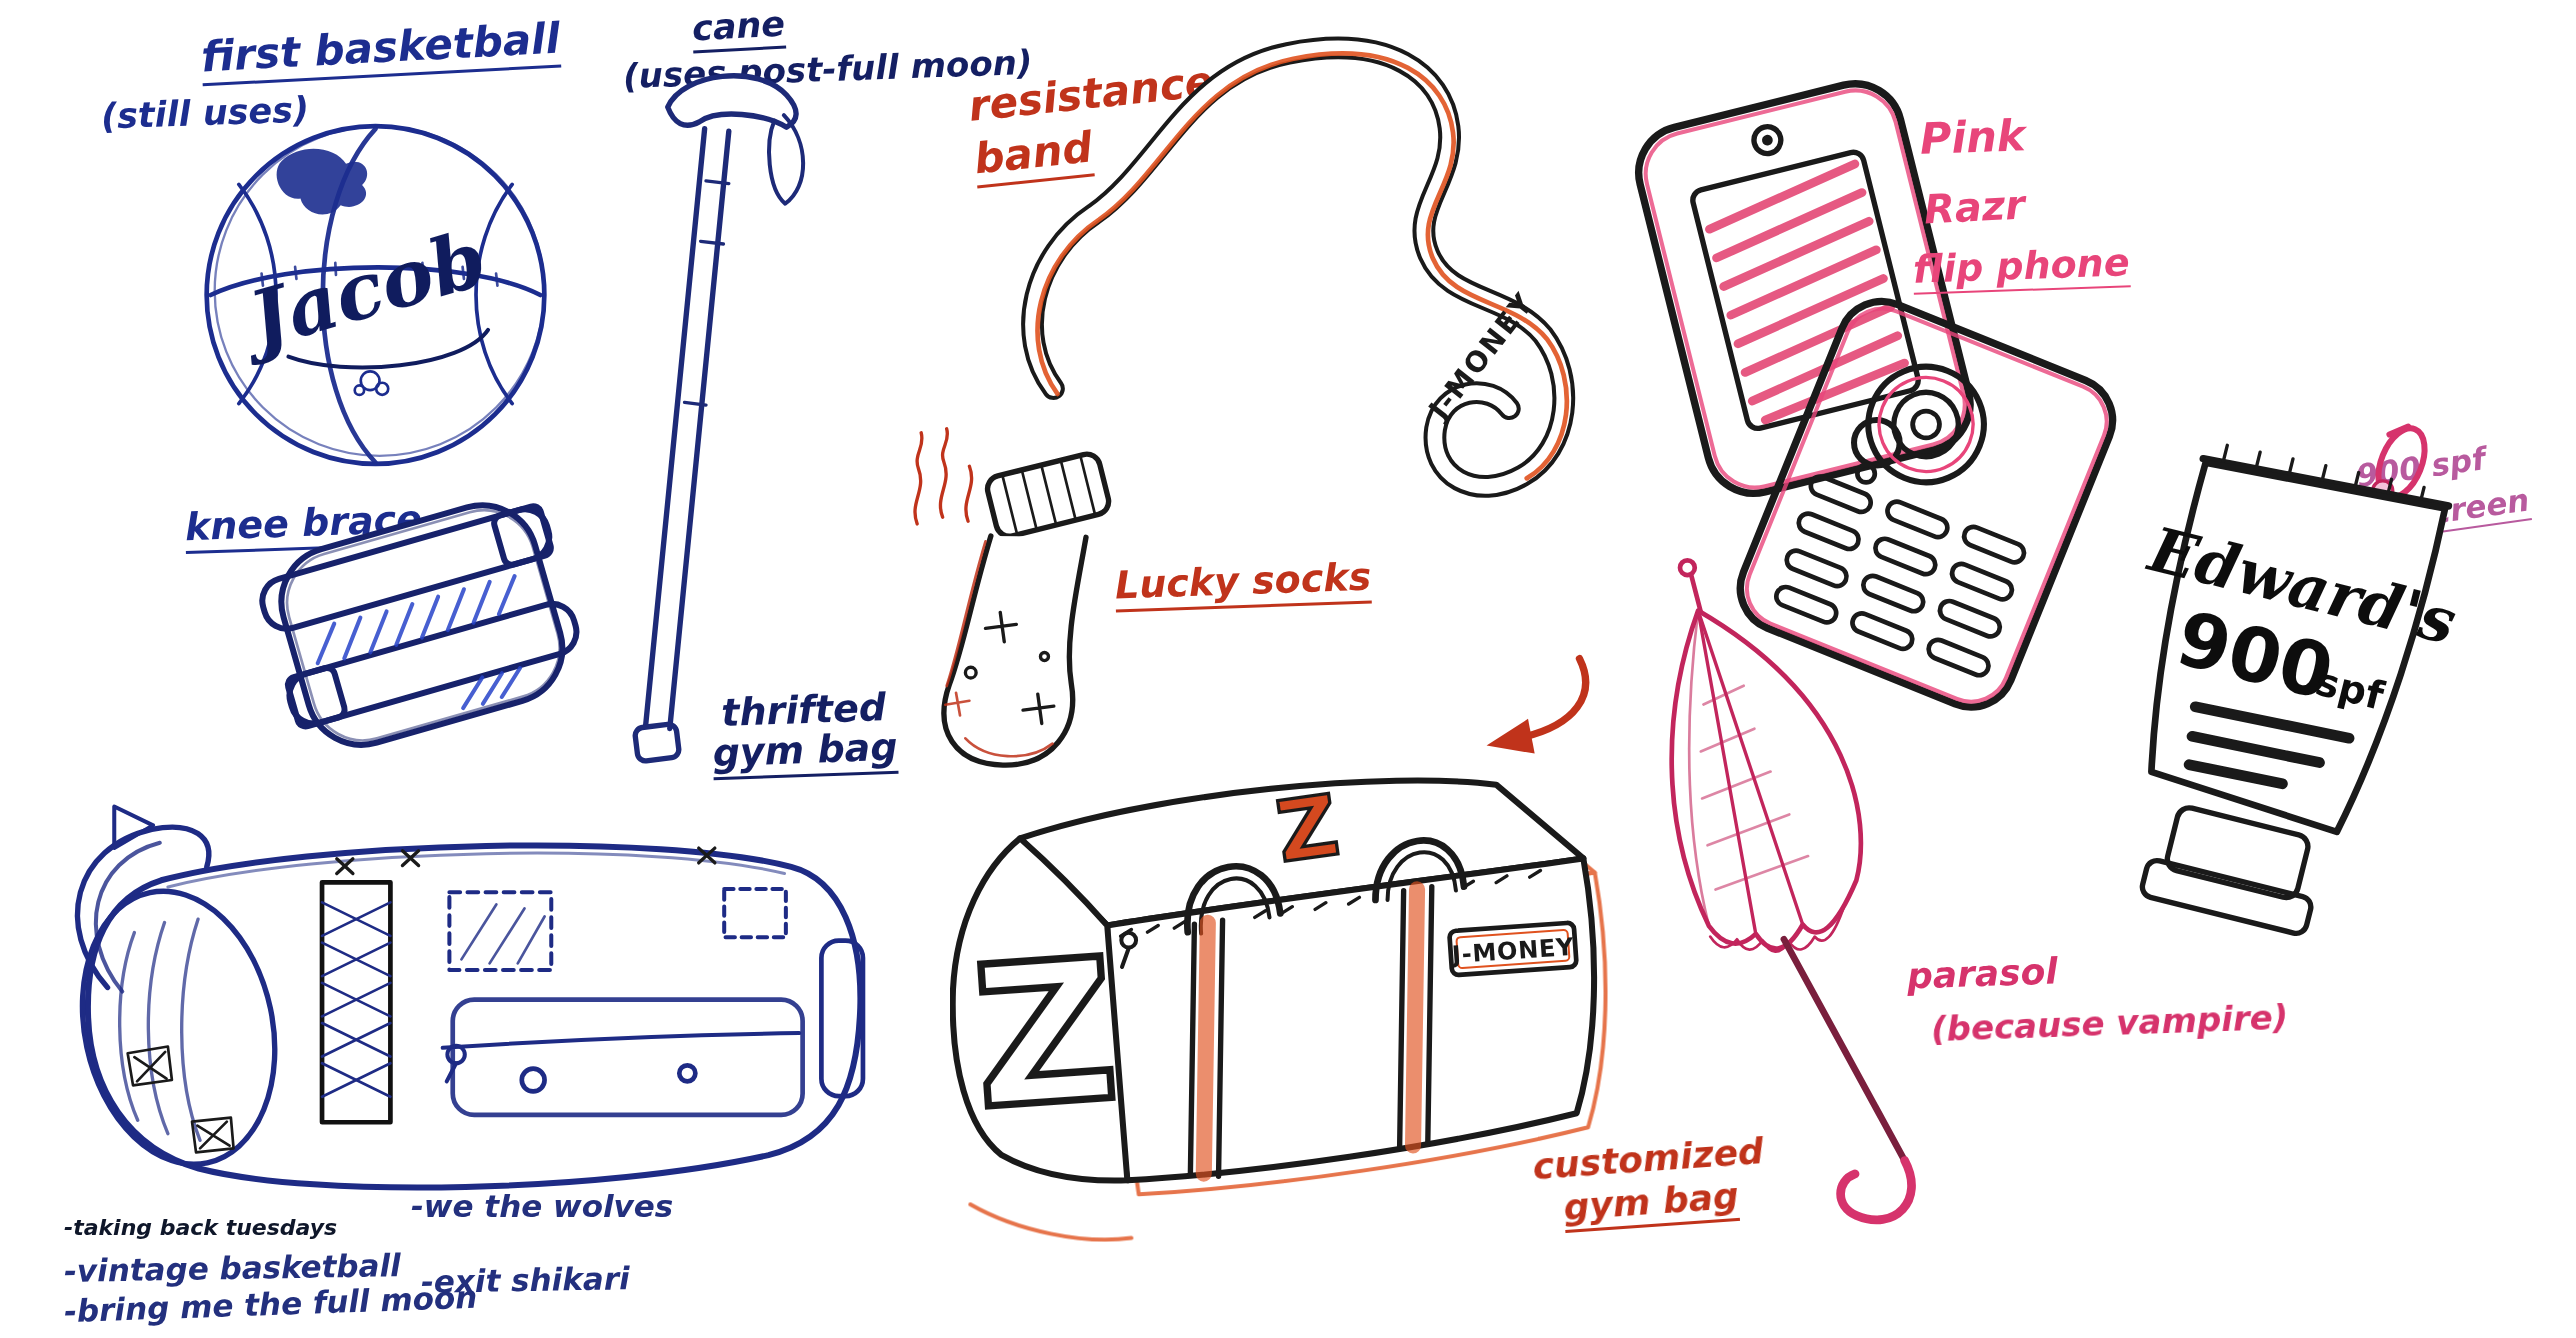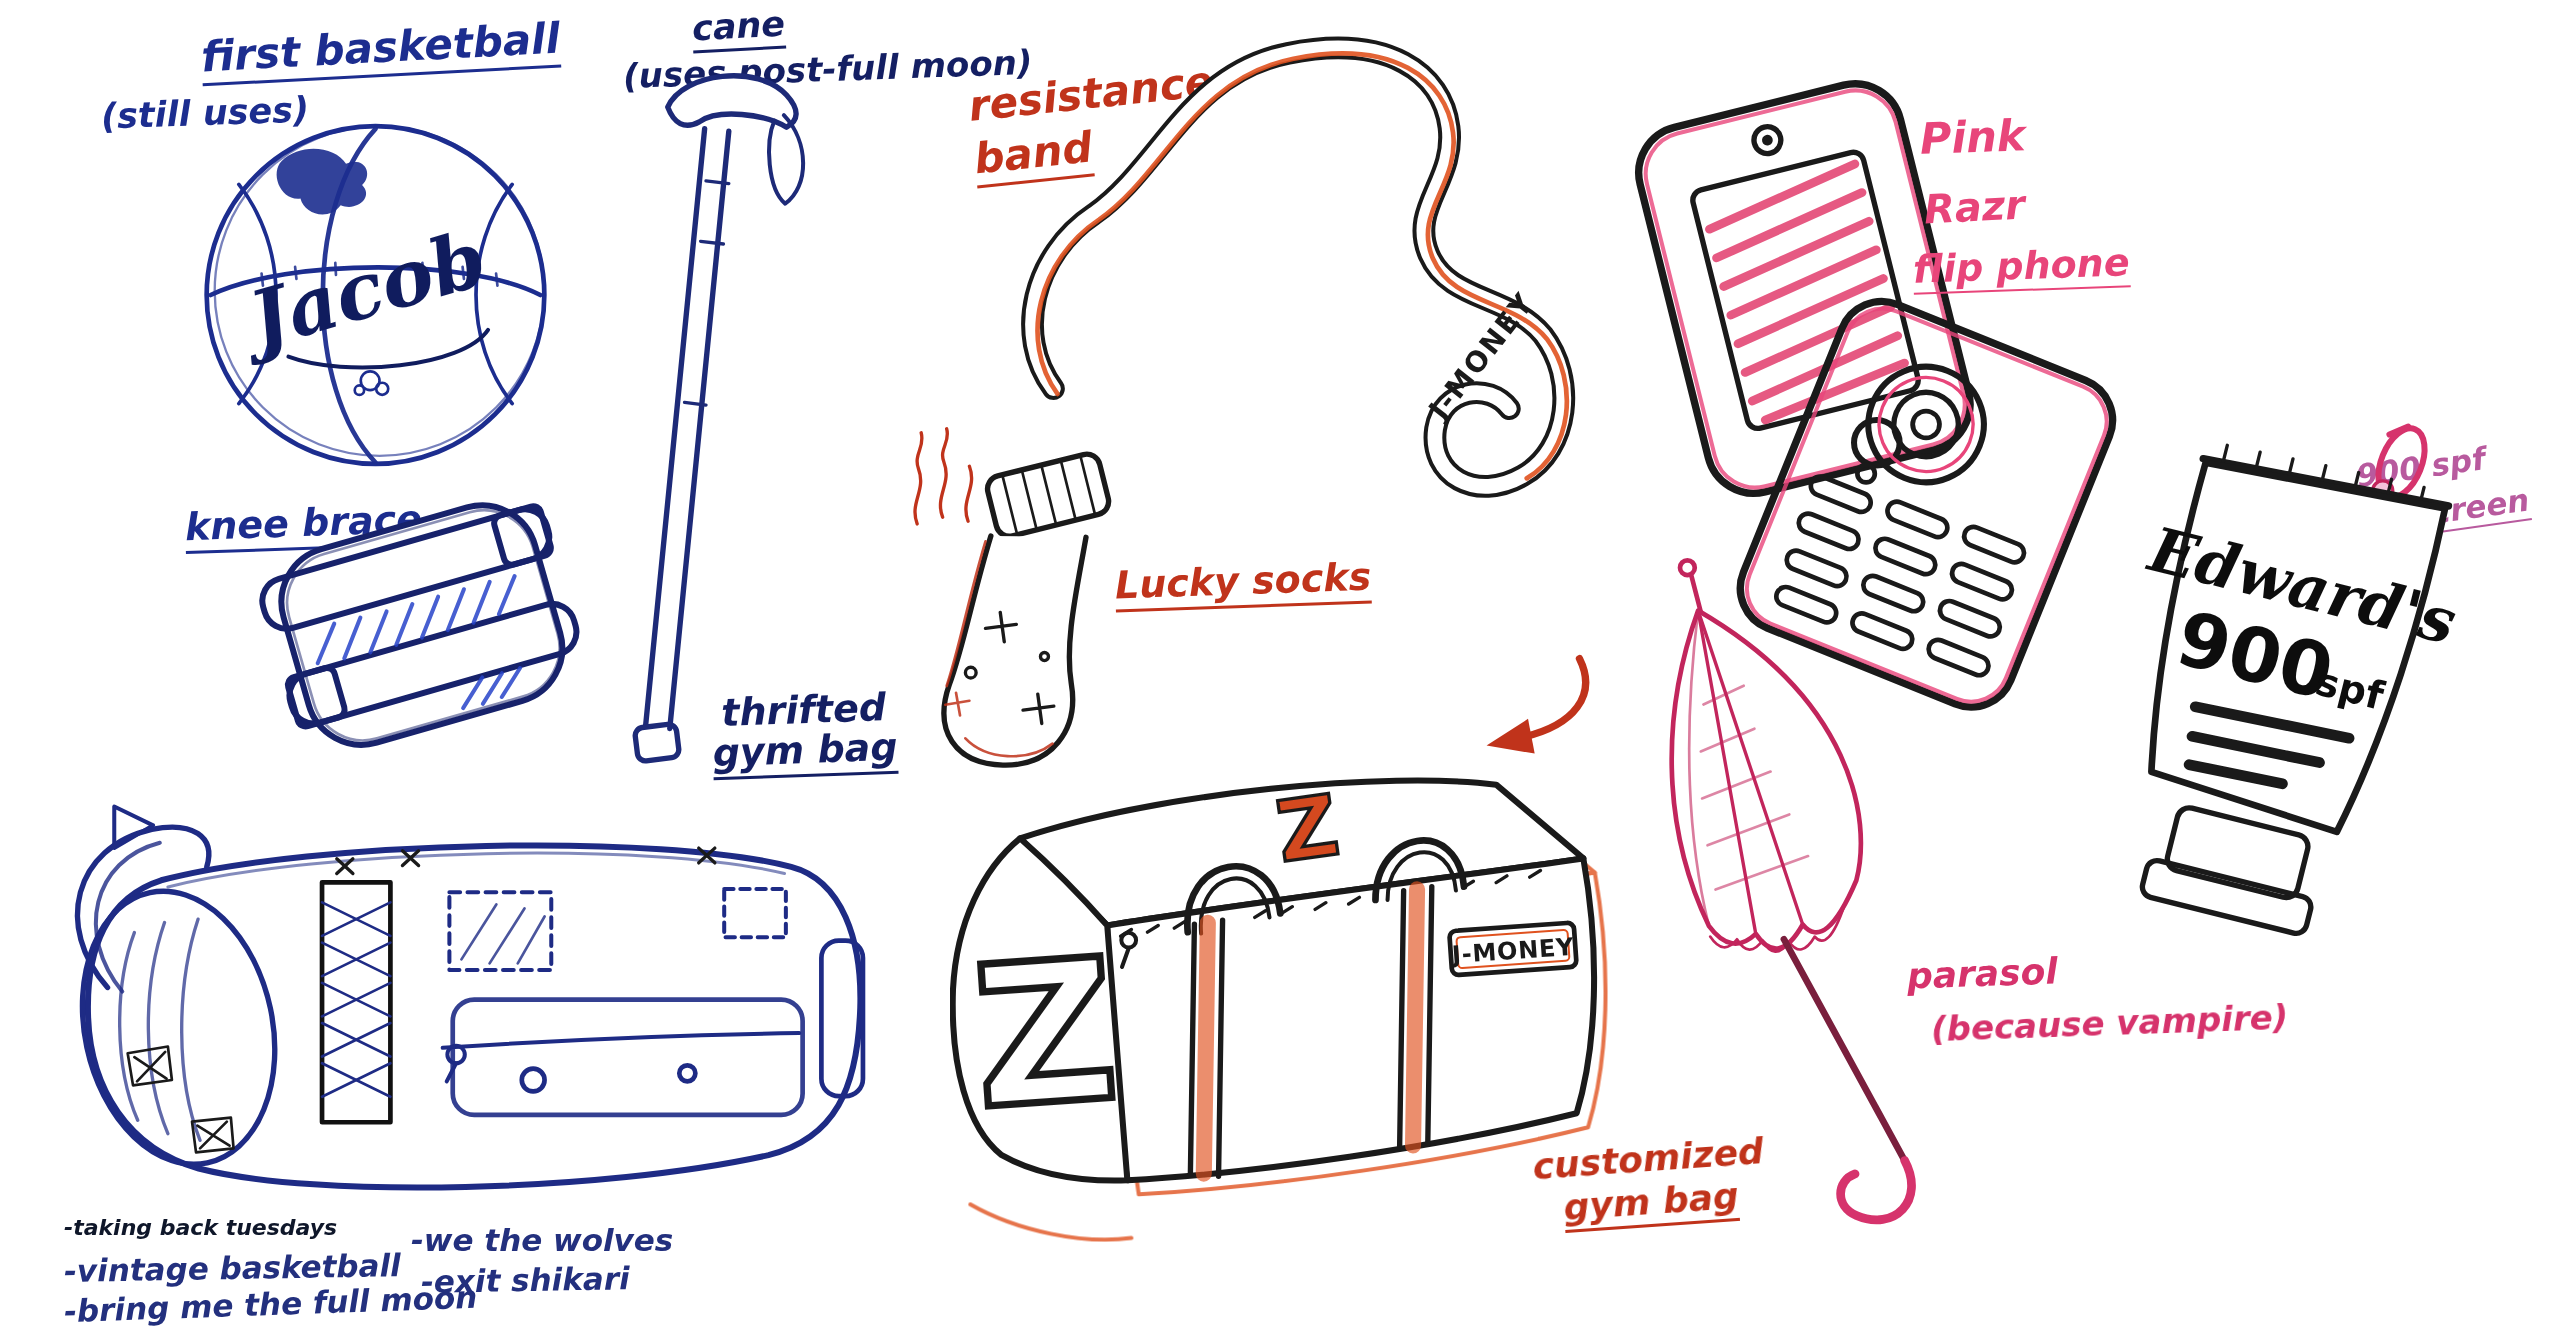--- a/index.html
+++ b/index.html
@@ -157,21 +157,21 @@
         <path d="M 206 428 L 164 472" stroke-width="4"></path>
       <path d="M 246 532 L 304 526 L 308 572 L 252 578 Z" stroke-width="4"></path>
       <path d="M 254 538 L 302 568" stroke-width="4"></path>
         <path d="M 298 532 L 258 572" stroke-width="4"></path>
     </g>
   </svg>
 
   <div class="label" style="left:64px;top:1216px;font-size:22px;color:#0f172a;">-taking back tuesdays</div>
   <div class="label" style="left:64px;top:1252px;font-size:31px;color:#23307e;transform:rotate(-1deg);">-vintage basketball</div>
   <div class="label" style="left:64px;top:1288px;font-size:31px;color:#23307e;transform:rotate(-2deg);">-bring me the full moon</div>
-  <div class="label" style="left:411px;top:1224px;font-size:31px;color:#23307e;">-we the wolves</div>
+  <div class="label" style="left:411px;top:1190px;font-size:31px;color:#23307e;">-we the wolves</div>
   <div class="label" style="left:421px;top:1264px;font-size:31px;color:#23307e;transform:rotate(-1deg);">-exit shikari</div>
 
   <div class="label" style="left:971px;top:72px;font-size:42px;color:#c0331b;transform:rotate(-6deg);">
     <div>resistance</div>
     <div style="margin-top:9.4px;"><span class="u">band</span></div>
   </div>
 
   <svg style="left:973px;top:13.4px;" width="657" height="550" viewBox="0 0 980 820">
     <g class="s">
       <path d="M 120 560 C 60 480 90 360 180 300 C 280 230 320 90 470 60 C 620 30 700 90 710 170 C 720 250 650 290 680 360 C 710 430 800 420 850 480 C 900 545 890 650 820 690 C 750 730 680 690 690 620 C 700 560 770 550 800 590" stroke="#1a1a1a" stroke-width="34"></path>

